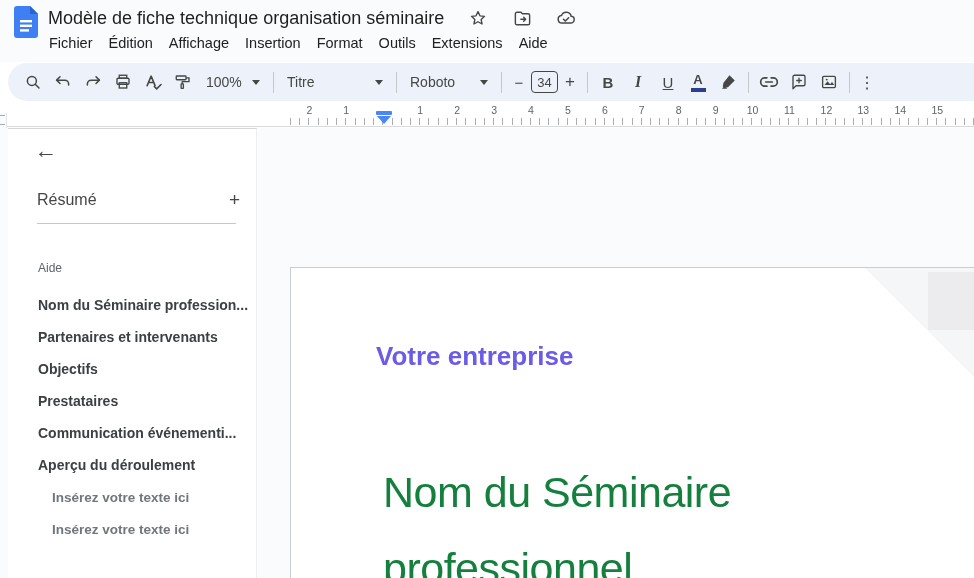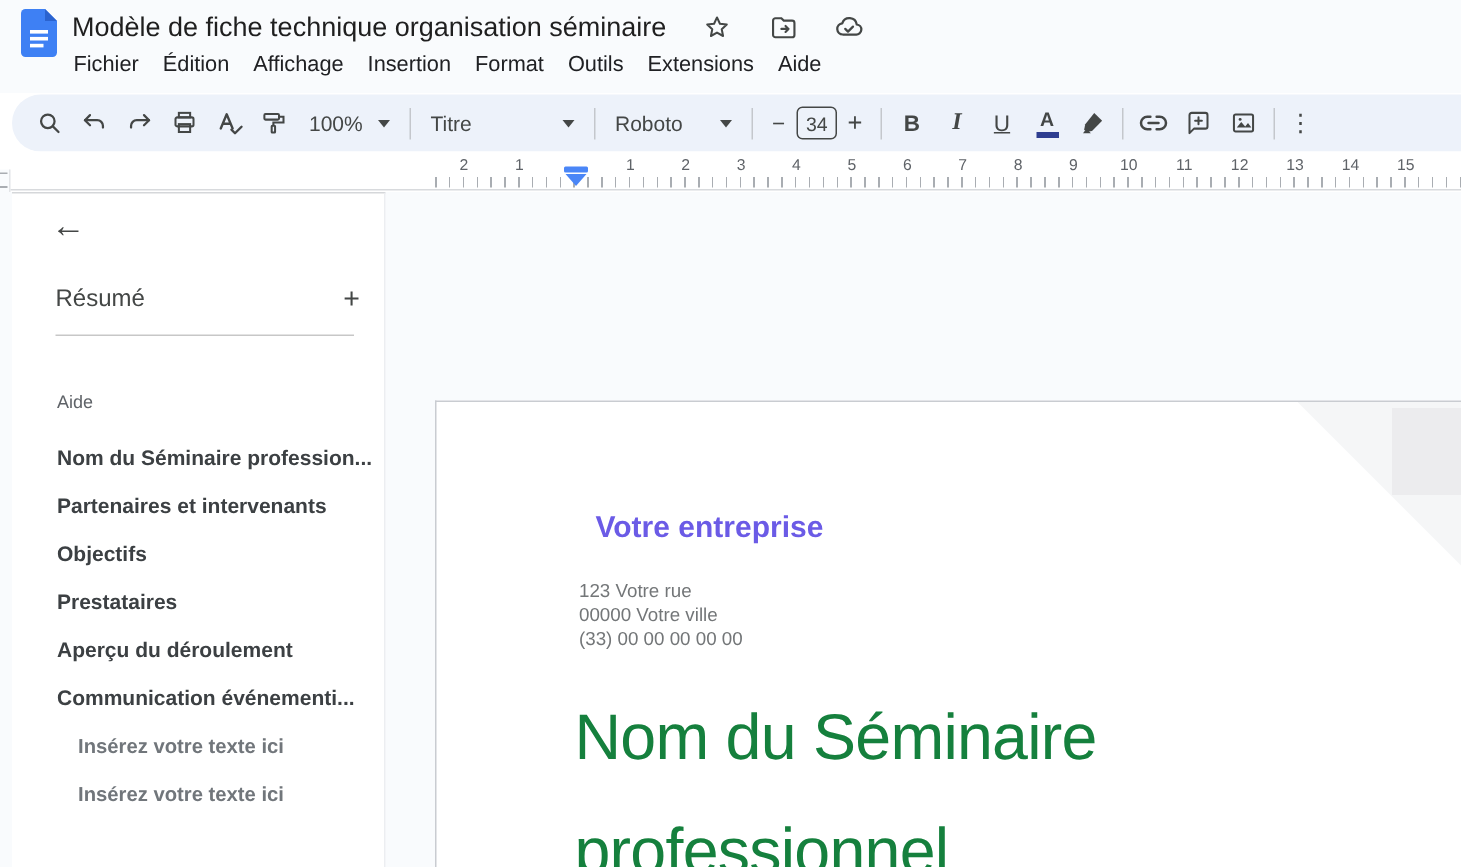--- a/index.html
+++ b/index.html
@@ -66,21 +66,21 @@
   .outline-item { height:32px; display:flex; align-items:center; padding-left:30px;
     font-size:14px; color:#3c4043; white-space:nowrap; overflow:hidden;font-weight:bold; }
   .outline-item.sub { padding-left:44px; color:#71767b; font-size:13.5px; }
 
   
   #page { position:absolute; left:290px; top:139px; width:685px; height:440px; background:#fff;
     border-left:1px solid #c9ccd1; border-top:1px solid #c9ccd1; overflow:hidden; }
   #corner-tri { position:absolute; right:0; top:0; width:110px; height:110px; background:#f5f6f7;
     -webkit-clip-path:polygon(0 0, 100% 0, 100% 100%); clip-path:polygon(0 0, 100% 0, 100% 100%); }
   #corner-rect { position:absolute; right:0; top:4px; width:47px; height:58px; background:#ececee; }
-  #company-name { position:absolute; left:106px; top:73px; font-size:20px; font-weight:bold; color:#6b5be6; }
+  #company-name { position:absolute; left:85px; top:73px; font-size:26px; font-weight:bold; color:#6b5be6; }
   #address { position:absolute; left:95px; top:118px; font-size:12.5px; line-height:16px; color:#737678; }
   #doc-main-title { position:absolute; left:92px; top:186px; width:450px; font-size:43px;
     line-height:76px; color:#15803d; letter-spacing:-0.5px; }
 </style>
 </head>
 <body>
 
 <div id="header">
   <div id="docs-icon">
     <svg width="24" height="32" viewBox="0 0 24 32">
@@ -270,32 +270,27 @@
       <span id="summary-label">Résumé</span>
       <span id="summary-add">+</span>
     </div>
     <div id="summary-divider"></div>
     <div id="plan-label">Aide</div>
     <div id="outline">
         <div class="outline-item">Nom du Séminaire profession...</div>
         <div class="outline-item">Partenaires et intervenants</div>
         <div class="outline-item">Objectifs</div>
         <div class="outline-item">Prestataires</div>
+        <div class="outline-item">Communication événementi...</div>
         <div class="outline-item">Aperçu du déroulement</div>
-        <div class="outline-item">Communication événementi...</div>
         <div class="outline-item sub">Insérez votre texte ici</div>
         <div class="outline-item sub">Insérez votre texte ici</div>
       </div>
   </div>
 
   <div id="page">
     <div id="corner-tri"></div>
     <div id="corner-rect"></div>
     <div id="company-name">Votre entreprise</div>
-    <div id="address">
-        <div class="addr-line">123 Votre rue</div>
-        <div class="addr-line">00000 Votre ville</div>
-        <div class="addr-line">(33) 00 00 00 00 00</div>
-      </div>
     <div id="doc-main-title">Nom du Séminaire professionnel</div>
 
   </div>
 </div>
 
 </body></html>

